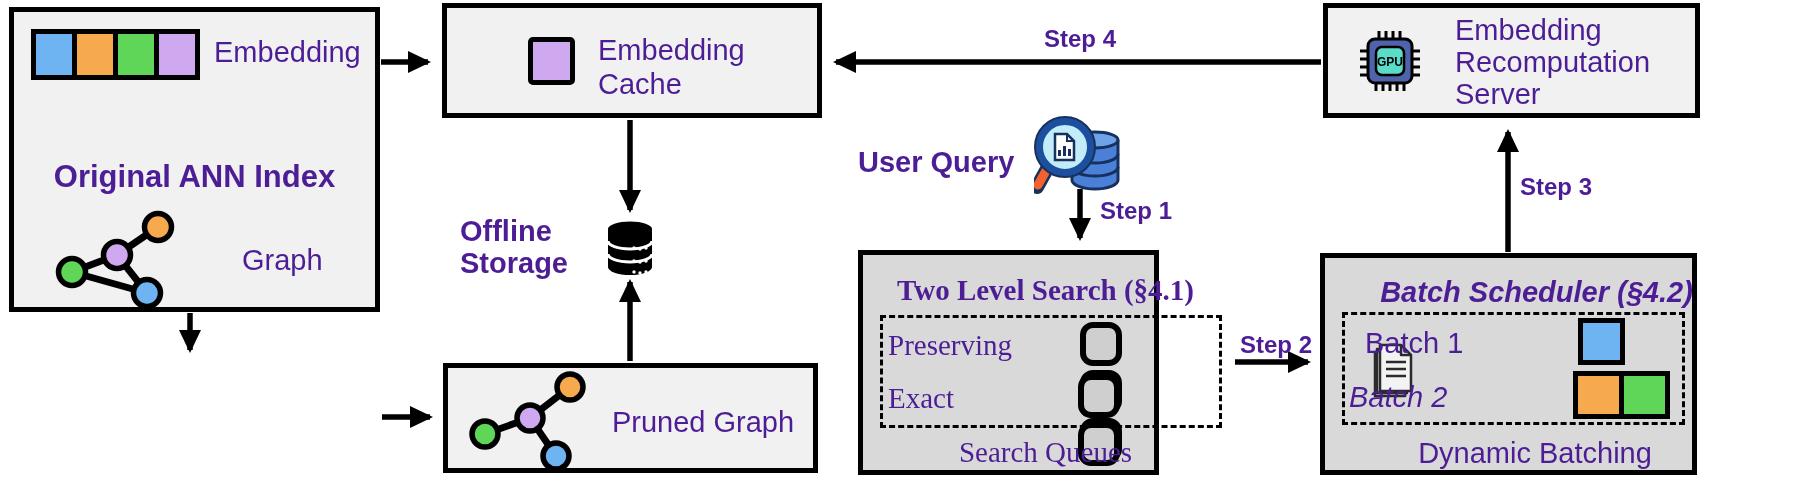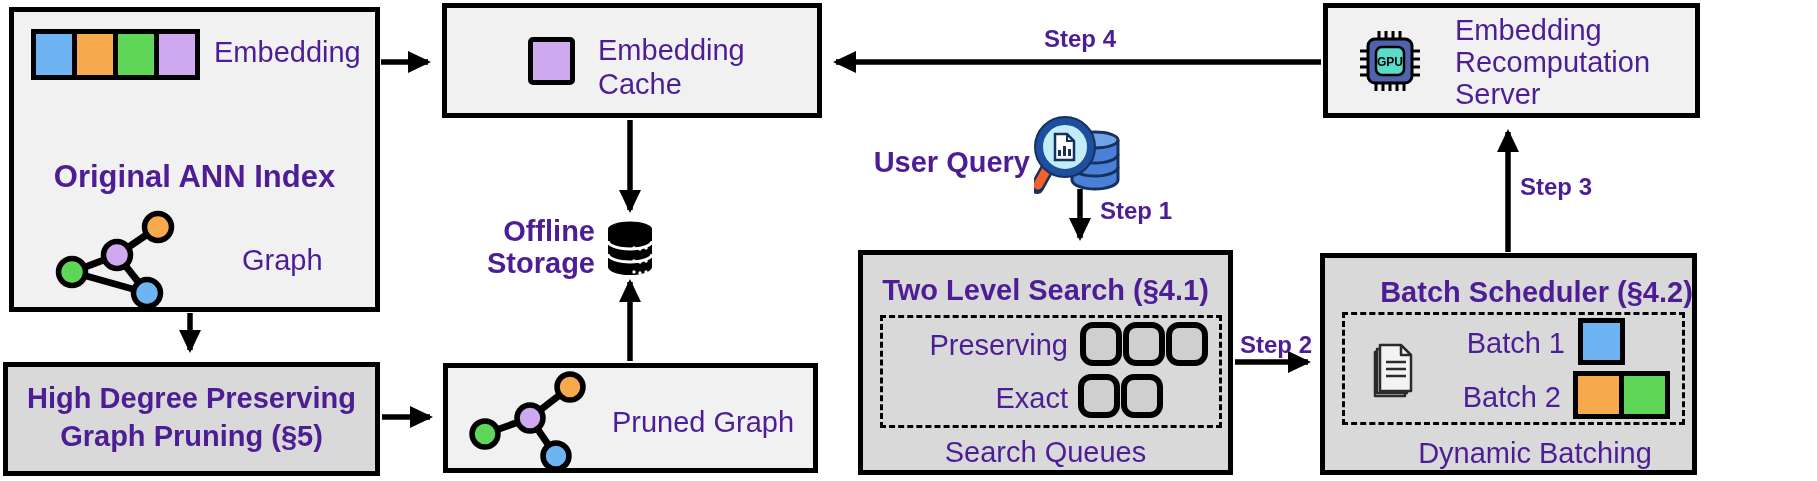--- a/index.html
+++ b/index.html
@@ -11,21 +11,21 @@
   .box{
     position:absolute;box-sizing:border-box;
     background:var(--box_light);border:5px solid #000;
   }
   .box.gray{background:var(--box_gray);}
   .t{position:absolute;white-space:nowrap;}
   .t29{font-size:29px;line-height:32px;}
   .t30b{font-size:30px;font-weight:bold;line-height:33px;}
   .t24b{font-size:24px;font-weight:bold;line-height:26px;}
   .center{text-align:center;}
-  .right{text-align:right;}
+  .right{text-align:left;}
   .dashed{
     position:absolute;box-sizing:border-box;
     border:3px dashed #000;
   }
   .queue-sq{
     display:inline-block;box-sizing:border-box;
     width:42px;height:44px;border:6px solid #000;border-radius:13px;
     background:#cfcfcf;margin-right:1px;
   }
   .emb-strip{
@@ -95,24 +95,20 @@
       <g stroke="#000" stroke-width="5.5">
         <circle cx="108" cy="23" r="13.5" fill="var(--orange)"></circle>
         <circle cx="67" cy="51" r="13.5" fill="var(--purple)"></circle>
         <circle cx="22" cy="68" r="13.5" fill="var(--green)"></circle>
         <circle cx="97" cy="89" r="13.5" fill="var(--blue)"></circle>
       </g>
     </svg>
     <div class="t t29" style="left:228px;top:232px;">Graph</div>
   </div>
 
-  <div class="box gray" style="left:3px;top:362px;width:377px;height:114px;">
-    <div class="t t30b center" style="left:0;top:15px;width:367px;font-size:29px;">High Degree Preserving</div>
-    <div class="t t30b center" style="left:0;top:53px;width:367px;font-size:29px;">Graph Pruning (§5)</div>
-  </div>
 
   <div class="box" style="left:442px;top:3px;width:380px;height:115px;">
     <div class="cache-sq" style="left:81px;top:29px;"></div>
     <div class="t t29" style="left:151px;top:26px;">Embedding</div>
     <div class="t t29" style="left:151px;top:60px;">Cache</div>
   </div>
 
   <div class="t t30b right" style="left:460px;top:247px;width:135px;font-size:29px;">Storage</div>
   <div class="t t30b right" style="left:460px;top:215px;width:135px;font-size:29px;">Offline</div>
   <svg class="abs" style="left:605px;top:220px;" width="50" height="56" viewBox="0 0 50 56">
@@ -165,54 +161,54 @@
     <path d="M21 20 h12 l7 7 v19 h-19 z" fill="#fff" stroke="var(--query_db_dark)" stroke-width="2.5"></path>
     <path d="M33 20 v7 h7" fill="none" stroke="var(--query_db_dark)" stroke-width="2"></path>
     <g fill="var(--query_db_dark)">
       <rect x="24" y="36" width="3" height="6"></rect>
       <rect x="29" y="32" width="3" height="10"></rect>
       <rect x="34" y="35" width="3" height="7"></rect>
     </g>
   </svg>
   <div class="t t24b" style="left:1100px;top:198px;">Step 1</div>
 
-  <div class="box gray" style="left:858px;top:250px;width:375px;height:225px;">
+  <div class="box gray" style="left:858px;top:250px;width:301px;height:225px;font-family:Liberation Serif, serif;">
     <div class="t t30b center" style="left:0;top:19px;width:365px;font-size:29px;">Two Level Search (§4.1)</div>
     <div class="dashed" style="left:17px;top:60px;width:342px;height:113px;"></div>
     <div class="t t29 right" style="left:25px;top:74px;width:180px;">Preserving</div>
     <div class="abs" style="left:217px;top:67px;">
       <span class="queue-sq"></span><span class="queue-sq"></span><span class="queue-sq"></span>
     </div>
     <div class="t t29 right" style="left:25px;top:127px;width:180px;">Exact</div>
     <div class="abs" style="left:215px;top:119px;">
       <span class="queue-sq"></span><span class="queue-sq"></span>
     </div>
     <div class="t t29 center" style="left:0;top:181px;width:365px;">Search Queues</div>
   </div>
   <div class="t t24b center" style="left:1230px;top:332px;width:92px;">Step 2</div>
 
   <div class="box gray" style="left:1320px;top:253px;width:377px;height:222px;">
-    <div class="t t30b center" style="left:0;top:18px;width:423px;font-size:29px;">Batch Scheduler (§4.2)</div>
+    <div class="t t30b center" style="left:0;top:18px;width:423px;font-size:29px;font-style:italic;">Batch Scheduler (§4.2)</div>
     <div class="dashed" style="left:17px;top:54px;width:343px;height:113px;"></div>
     <svg class="abs" style="left:42px;top:80px;" width="54" height="66" viewBox="0 0 54 66">
       <g fill="#DCDCDC" stroke="#2b2b2b" stroke-width="2.5" stroke-linejoin="round">
         <path d="M8 14 h20 l10 10 v34 h-30 z"></path>
         <path d="M10 11 h20 l10 10 v34 h-30 z"></path>
         <path d="M13 7 h21 l10 10 v36 h-31 z" fill="#F3F3F3"></path>
         <path d="M34 7 v10 h10" fill="none"></path>
       </g>
       <g stroke="#2b2b2b" stroke-width="2.5">
         <line x1="19" y1="24" x2="39" y2="24"></line>
         <line x1="19" y1="31" x2="39" y2="31"></line>
         <line x1="19" y1="38" x2="39" y2="38"></line>
       </g>
     </svg>
     <div class="t t29 right" style="left:40px;top:69px;width:200px;">Batch 1</div>
     <div class="batch-sq c-blue" style="left:253px;top:60px;"></div>
-    <div class="t t29 right" style="left:36px;top:123px;width:200px;">Batch 2</div>
+    <div class="t t29 right" style="left:24px;top:123px;width:200px;font-style:italic;">Batch 2</div>
     <div class="batch-pair" style="left:248px;top:113px;">
       <div class="cell c-orange"></div>
       <div class="cell c-green"></div>
     </div>
     <div class="t t29 center" style="left:0;top:179px;width:420px;">Dynamic Batching</div>
   </div>
   <div class="t t24b" style="left:1520px;top:174px;">Step 3</div>
 
   <div class="box" style="left:1323px;top:3px;width:377px;height:115px;">
     <svg class="abs" style="left:30px;top:21px;" width="64" height="64" viewBox="0 0 64 64">

